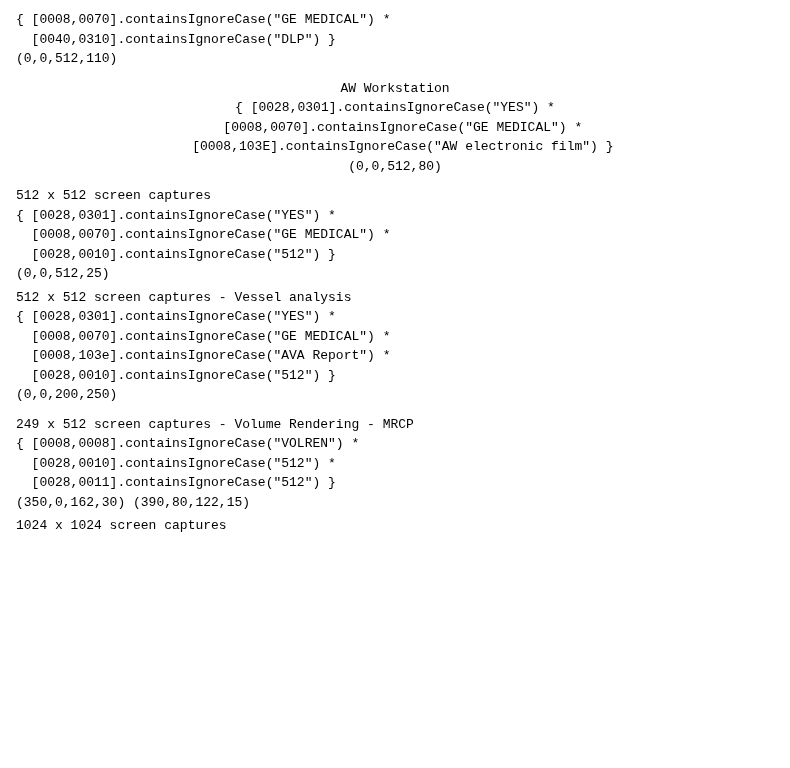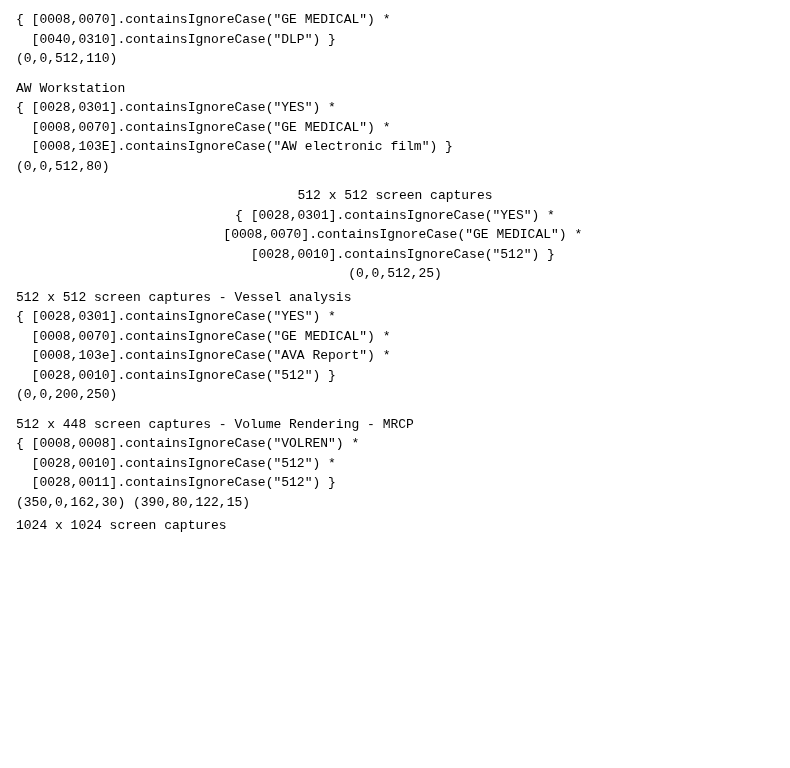--- a/index.html
+++ b/index.html
@@ -40,47 +40,47 @@
 </head>
 <body>
 
 <div>
   <div class="section">
     <div class="code-block">{ [0008,0070].containsIgnoreCase("GE MEDICAL") *
   [0040,0310].containsIgnoreCase("DLP") }
 (0,0,512,110)</div>
   </div>
 
-  <div class="section" style="margin-top: 10px;">
+  <div class="section" style="margin-top: 10px; text-align: center;">
     <div class="section-title">AW Workstation</div>
     <div class="code-block">{ [0028,0301].containsIgnoreCase("YES") *
   [0008,0070].containsIgnoreCase("GE MEDICAL") *
   [0008,103E].containsIgnoreCase("AW electronic film") }
 (0,0,512,80)</div>
   </div>
 
-  <div class="section" style="margin-top: 10px; text-align: center;">
+  <div class="section" style="margin-top: 10px;">
     <div class="section-title">512 x 512 screen captures</div>
     <div class="code-block">{ [0028,0301].containsIgnoreCase("YES") *
   [0008,0070].containsIgnoreCase("GE MEDICAL") *
   [0028,0010].containsIgnoreCase("512") }
 (0,0,512,25)</div>
   </div>
 
   <div class="section" style="margin-top: 4px;">
     <div class="section-title">512 x 512 screen captures - Vessel analysis</div>
     <div class="code-block">{ [0028,0301].containsIgnoreCase("YES") *
   [0008,0070].containsIgnoreCase("GE MEDICAL") *
   [0008,103e].containsIgnoreCase("AVA Report") *
   [0028,0010].containsIgnoreCase("512") }
 (0,0,200,250)</div>
   </div>
 
   <div class="section" style="margin-top: 10px;">
-    <div class="section-title">512 x 448 screen captures - Volume Rendering - MRCP</div>
+    <div class="section-title">249 x 512 screen captures - Volume Rendering - MRCP</div>
     <div class="code-block">{ [0008,0008].containsIgnoreCase("VOLREN") *
   [0028,0010].containsIgnoreCase("512") *
   [0028,0011].containsIgnoreCase("512") }
 (350,0,162,30) (390,80,122,15)</div>
   </div>
 
   <div class="section" style="">
     <div class="section-title">1024 x 1024 screen captures</div>
   </div>
 </div>

